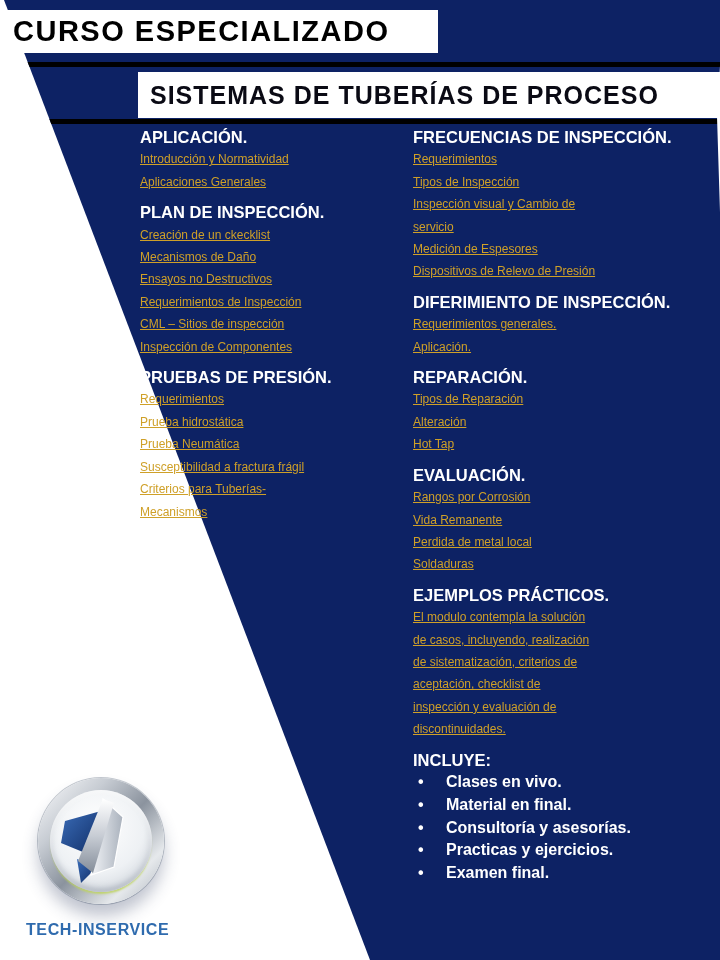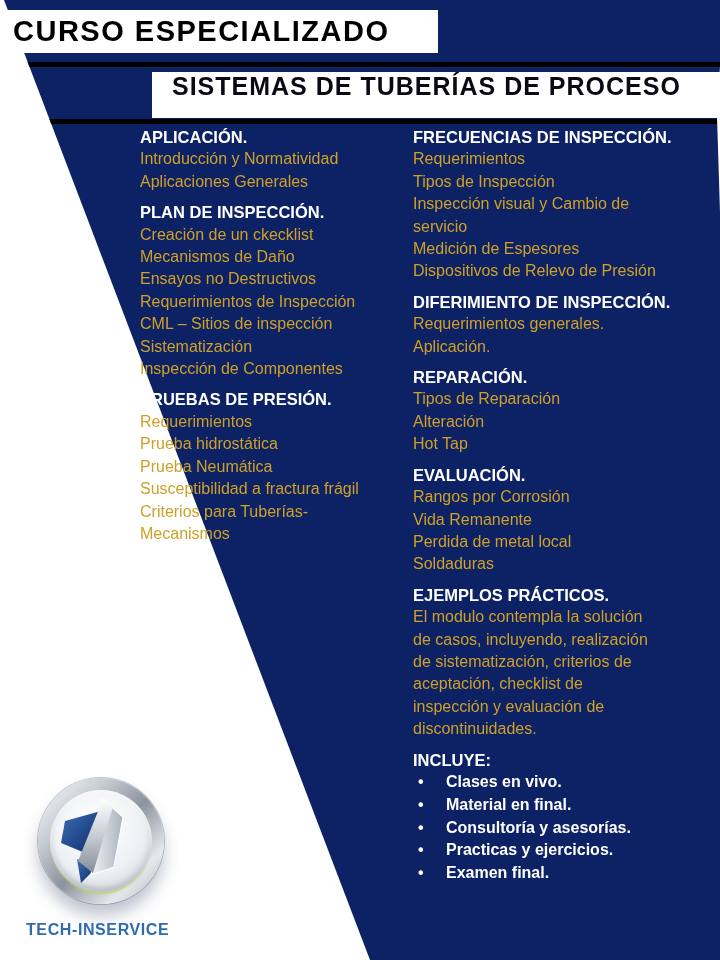--- a/index.html
+++ b/index.html
@@ -23,38 +23,38 @@
   }
   .curso-banner{
     position:absolute;left:0;top:10px;width:438px;height:43px;background:#ffffff;
     display:flex;align-items:center;
   }
   .curso-banner span{
     padding-left:13px;font-size:29px;font-weight:bold;letter-spacing:1.5px;
     color:var(--black,#000);white-space:nowrap;
   }
   .sistemas-banner{
-    position:absolute;left:152px;top:72px;right:0;height:46px;background:#ffffff;
-    display:flex;padding-left:8px;
+    position:absolute;left:138px;top:72px;right:0;height:46px;background:#ffffff;
+    display:flex;align-items:center;
   }
   .sistemas-banner span{
     padding-left:12px;font-size:25px;font-weight:bold;letter-spacing:1px;
     color:var(--banner-text,#0a0a14);white-space:nowrap;
   }
   .col{position:absolute;top:126px;}
   .col-left{left:140px;width:258px;}
   .col-right{left:413px;width:302px;}
   .section + .section{margin-top:8px;}
   .sec-title{
     font-size:16.5px;font-weight:bold;color:#ffffff;
     line-height:22.4px;white-space:nowrap;
   }
   .sec-item{
-    font-size:16px;color:var(--gold,#cfa028);
-    line-height:22.4px;white-space:nowrap;
+    font-size:12px;color:var(--gold,#cfa028);
+    line-height:22.4px;white-space:nowrap;text-decoration:underline;
   }
   .bullet-item{
     position:relative;font-size:16px;font-weight:bold;color:#ffffff;
     line-height:22.8px;padding-left:33px;white-space:nowrap;
   }
   .bullet-item .dot{position:absolute;left:5px;top:0;}
   
   .logo-ring{
     position:absolute;left:38px;top:778px;width:126px;height:126px;border-radius:50%;
     background:linear-gradient(135deg,#fdfdfe 0%,#c7ccd3 28%,#8b939e 52%,#e6e9ec 78%,#a9b0b9 100%);
@@ -99,21 +99,20 @@
         <div class="sec-item">Introducción y Normatividad</div>
         <div class="sec-item">Aplicaciones Generales</div>
       </div>
       <div class="section">
         <div class="sec-title">PLAN DE INSPECCIÓN.</div>
         <div class="sec-item">Creación de un ckecklist</div>
         <div class="sec-item">Mecanismos de Daño</div>
         <div class="sec-item">Ensayos no Destructivos</div>
         <div class="sec-item">Requerimientos de Inspección</div>
         <div class="sec-item">CML – Sitios de inspección</div>
-        <div class="sec-item">Sistematización</div>
         <div class="sec-item">Inspección de Componentes</div>
       </div>
       <div class="section">
         <div class="sec-title">PRUEBAS DE PRESIÓN.</div>
         <div class="sec-item">Requerimientos</div>
         <div class="sec-item">Prueba hidrostática</div>
         <div class="sec-item">Prueba Neumática</div>
         <div class="sec-item">Susceptibilidad a fractura frágil</div>
         <div class="sec-item">Criterios para Tuberías-</div>
         <div class="sec-item">Mecanismos</div>

